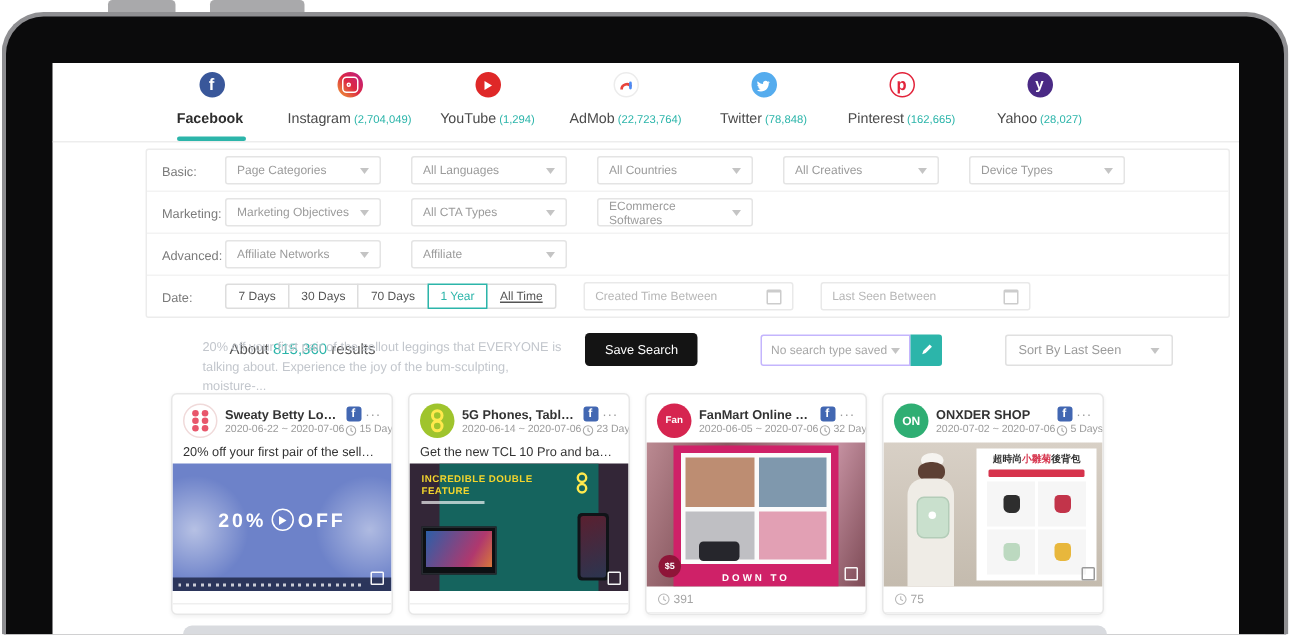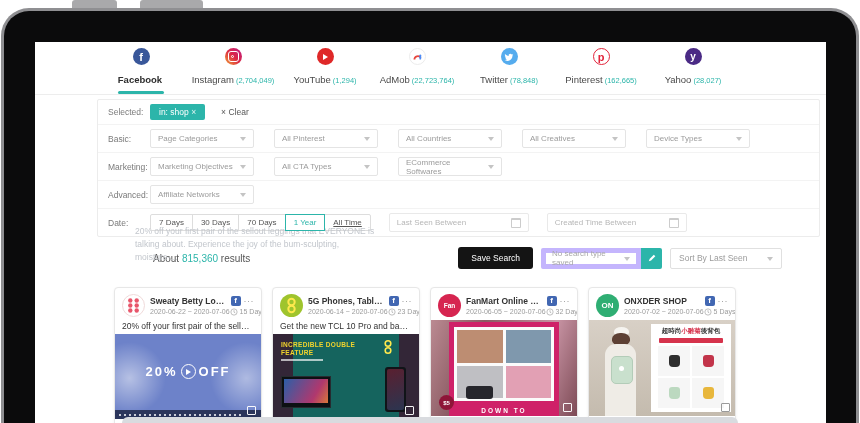--- a/index.html
+++ b/index.html
@@ -60,24 +60,24 @@
   .si.active{color:#2cb5aa;border-color:#2cb5aa;position:relative;z-index:1;}
   .datebox{width:140px;height:19px;border:1px solid #e9e9e9;border-radius:2px;display:flex;align-items:center;
            justify-content:space-between;padding:0 7px;font-size:8px;color:#b7b7b7;margin-left:18px;
            box-sizing:border-box;cursor:pointer;}
   .cal{width:8px;height:7px;border:1px solid #cccccc;border-top:2.5px solid #cccccc;border-radius:1px;}
 
   
   .resbar{display:flex;align-items:center;margin:10px 44px 0 118px;}
   .res-left{font-size:10px;color:#555;}
   .res-count{color:#2cb5aa;}
-  .res-right{margin-left:auto;display:flex;align-items:center;}
+  .res-right{margin-left:auto;display:flex;align-items:center;gap:34px;}
   .savebtn{background:#141414;color:#fff;font-size:8.5px;padding:6px 13px;border-radius:3px;cursor:pointer;}
   .savedgrp{display:flex;align-items:center;margin-left:8px;}
-  .savedbox{width:100px;height:21px;border:5px solid #c4b5fd;border-radius:2px 0 0 2px;display:flex;
+  .savedbox{width:100px;height:21px;border:1px solid #c4b5fd;border-radius:2px 0 0 2px;display:flex;
             align-items:center;justify-content:space-between;padding:0 6px;font-size:8px;color:#a8a8a8;
             box-sizing:border-box;cursor:pointer;}
   .pencilbtn{width:21px;height:21px;background:#2cb5aa;border-radius:0 2px 2px 0;display:flex;
              align-items:center;justify-content:center;cursor:pointer;}
   .sortbox{width:112px;height:21px;border:1px solid #e0e0e0;border-radius:2px;display:flex;align-items:center;
            justify-content:space-between;padding:0 8px;font-size:8.5px;color:#9b9b9b;margin-left:8px;
            box-sizing:border-box;cursor:pointer;}
 
   
   .tooltip{position:absolute;left:100px;top:183px;width:240px;font-size:8.5px;color:#c2c6cc;
@@ -224,32 +224,27 @@
       </div>
       <div class="tab">
         <div class="ticon i-ya"></div>
         <span class="tlabel">Yahoo</span><span class="tcount">(28,027)</span>
       </div>
     </div>
   </div>
 
   <div class="panel">
     <div class="prow">
-      <span class="plabel">Selected:</span>
-      <span class="chip">in: shop</span>
-      <span class="clear">× Clear</span>
-    </div>
-    <div class="prow">
       <span class="plabel">Basic:</span>
       <span class="dd">
           <span>Page Categories</span>
           <span class="caret"></span>
         </span>
       <span class="dd">
-          <span>All Pinterest</span>
+          <span>All Languages</span>
           <span class="caret"></span>
         </span>
       <span class="dd">
           <span>All Countries</span>
           <span class="caret"></span>
         </span>
       <span class="dd">
           <span>All Creatives</span>
           <span class="caret"></span>
         </span>
@@ -270,38 +265,42 @@
         </span>
       <span class="dd">
           <span>ECommerce Softwares</span>
           <span class="caret"></span>
         </span>
     </div>
     <div class="prow">
       <span class="plabel">Advanced:</span>
       <span class="dd">
           <span>Affiliate Networks</span>
+          <span class="caret"></span>
+        </span>
+      <span class="dd">
+          <span>Affiliate</span>
           <span class="caret"></span>
         </span>
     </div>
     <div class="prow">
       <span class="plabel">Date:</span>
       <span class="seg">
         <span class="si first">7 Days</span>
         <span class="si">30 Days</span>
         <span class="si">70 Days</span>
         <span class="si active">1 Year</span>
         <span class="si last">All Time</span>
       </span>
       <span class="datebox">
+          <span>Created Time Between</span>
+          <span class="cal"></span>
+        </span>
+      <span class="datebox">
           <span>Last Seen Between</span>
-          <span class="cal"></span>
-        </span>
-      <span class="datebox">
-          <span>Created Time Between</span>
           <span class="cal"></span>
         </span>
     </div>
   </div>
 
   <div class="resbar">
     <span class="res-left">
       <span>About</span>
       <span class="res-count">815,360</span>
       <span>results</span>

